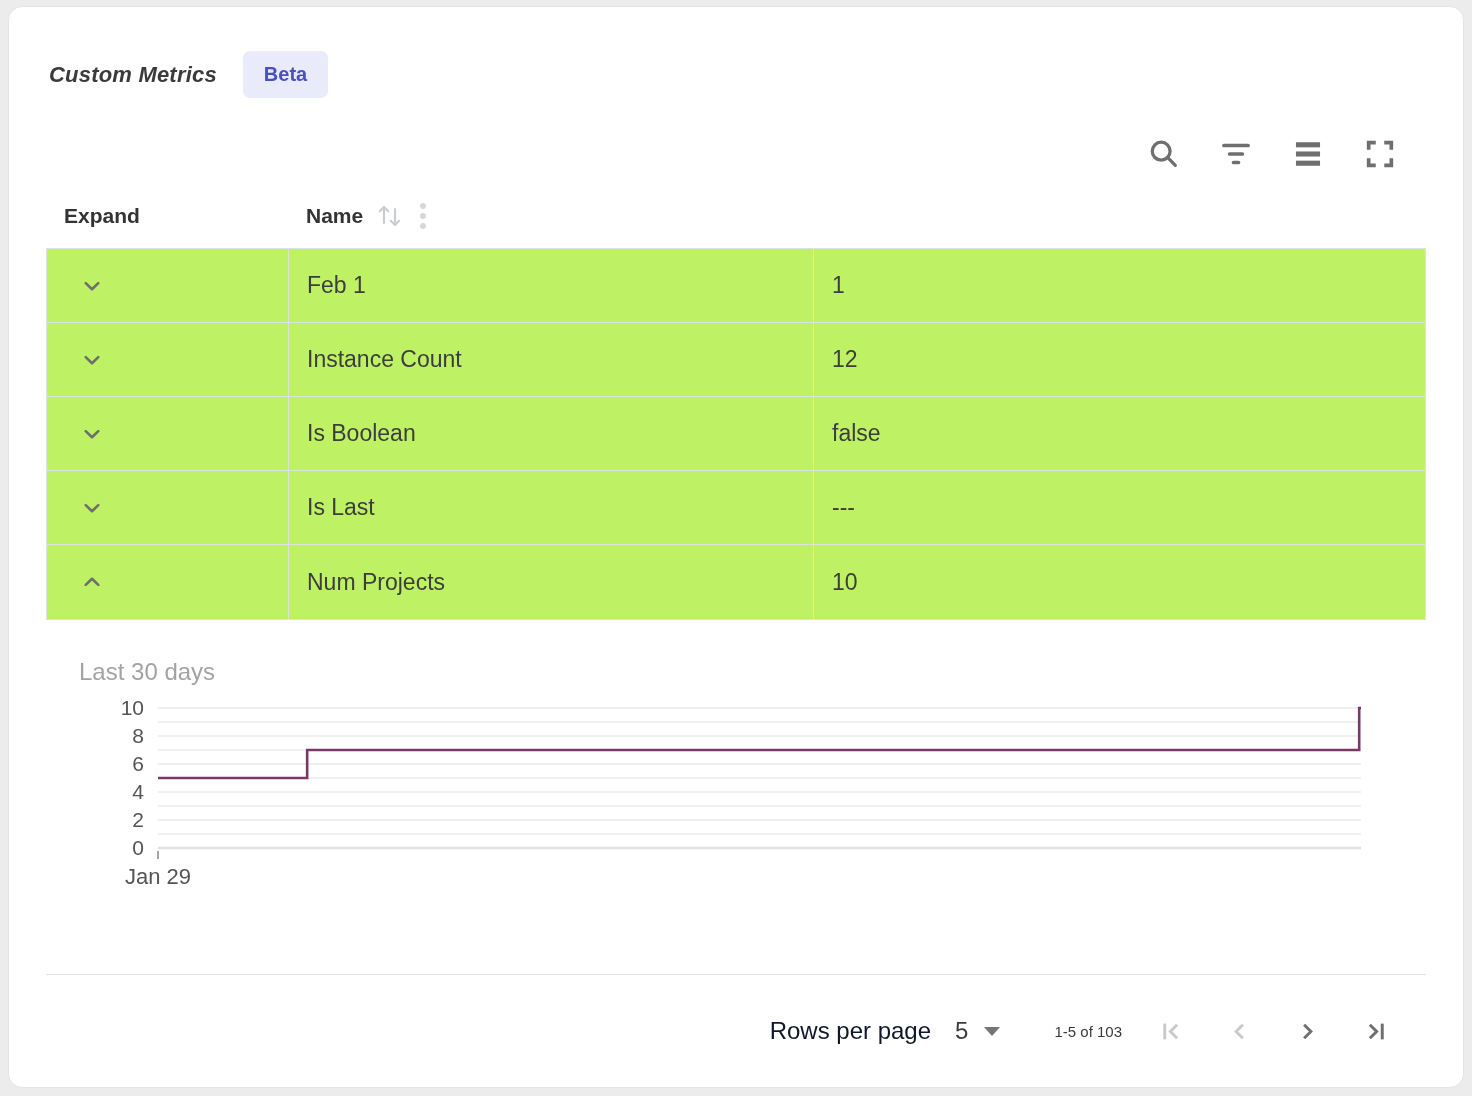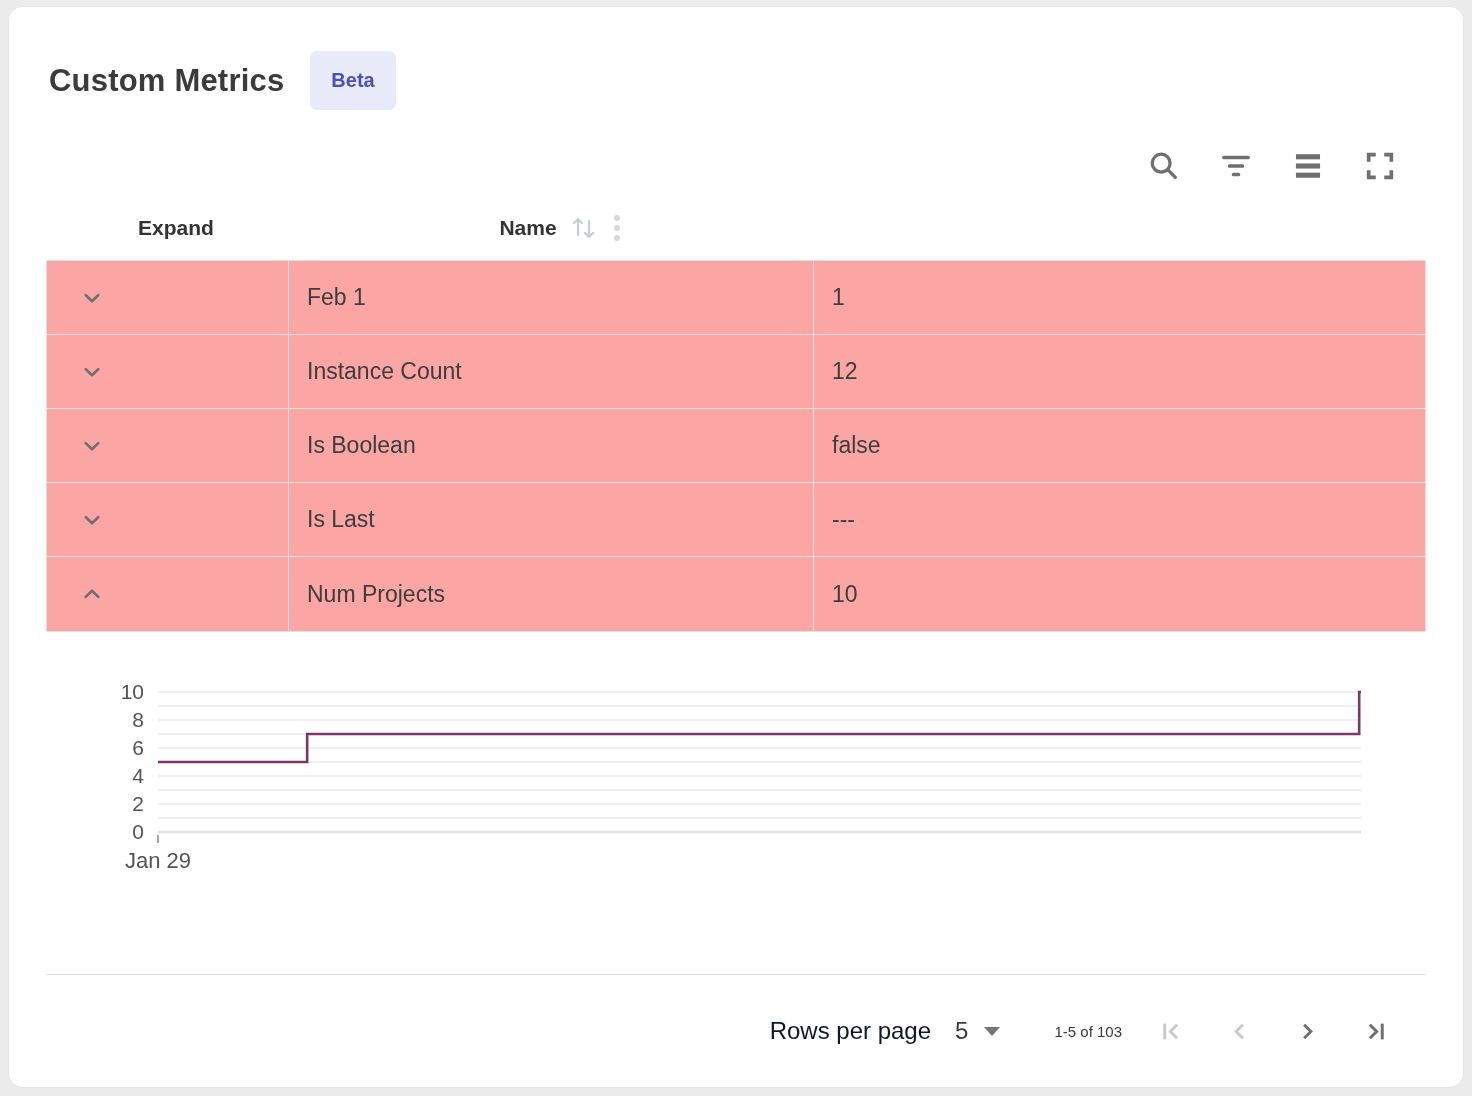--- a/index.html
+++ b/index.html
@@ -15,47 +15,47 @@
     background: #ffffff;
     border: 1px solid #e4e4e4;
     border-radius: 14px;
     padding: 0 37px;
     display: flex;
     flex-direction: column;
   }
 
   
   .page-header { margin-top: 44px; display: flex; align-items: center; }
-  .page-title { font-size: 31px; font-weight: 700; color: #3b3b3b; letter-spacing: .2px; margin-left: 3px; }
+  .page-title { font-size: 22px; font-weight: 700; color: #3b3b3b; letter-spacing: .2px; margin-left: 3px; font-style: italic; }
   .beta-badge {
     margin-left: 26px;
     font-size: 20px; font-weight: 700;
-    padding: 18px 21px;
+    padding: 12px 21px;
     border-radius: 7px;
   }
   .last-updated { margin-left: 23px; font-size: 22px; color: #b4b4b4; }
 
   
   .toolbar { margin-top: 36px; height: 40px; display: flex; justify-content: flex-end; align-items: center; gap: 32px; padding-right: 26px; }
   .tool-btn { width: 40px; height: 40px; background: none; border: none; color: #6f6f6f; display: flex; align-items: center; justify-content: center; cursor: pointer; }
   .tool-btn svg { width: 34px; height: 34px; }
 
   
   .grid-header { margin-top: 10px; height: 64px; display: flex; align-items: center; }
-  .hcell { padding-left: 18px; display: flex; align-items: center; gap: 12px; font-size: 21px; font-weight: 700; color: #333333; justify-content: center; }
+  .hcell { padding-left: 18px; display: flex; align-items: center; gap: 12px; font-size: 21px; font-weight: 700; color: #333333; }
   .col-expand { width: 242px; }
   .col-name   { width: 525px; }
   .col-value  { flex: 1; }
   .sort-pair svg { width: 30px; height: 28px; display: block; }
   .menu-dots { display: flex; flex-direction: column; gap: 4px; margin-left: 3px; }
   .menu-dots i { width: 6px; height: 6px; border-radius: 50%; background: #d8d8d8; }
 
   
   .grid-body { border: 1px solid #e0e0e0; }
-  .grid-row { display: flex; height: 74px; border-bottom: 1px solid #e0e0e0; background: #fca5a5; }
+  .grid-row { display: flex; height: 74px; border-bottom: 1px solid #e0e0e0; background: #bef264; }
   .grid-row:last-child { border-bottom: none; }
   .cell { display: flex; align-items: center; padding-left: 18px; font-size: 23px; color: #3d3d3d; }
   .cell-expand { width: 242px; border-right: 1px solid #e0e0e0; padding-left: 26px; }
   .cell-name   { width: 525px; border-right: 1px solid #e0e0e0; }
   .cell-value  { flex: 1; }
   .chevron-btn { width: 38px; height: 38px; background: none; border: none; color: #6e6e6e; display: flex; align-items: center; justify-content: center; cursor: pointer; }
   .chevron-btn svg { width: 26px; height: 26px; }
   .chevron-btn.up svg { transform: rotate(180deg); }
 
   
@@ -195,20 +195,21 @@
               <path d="M6.2 9.3 L12 15 L17.8 9.3"></path>
             </svg>
         </button>
       </div>
       <div class="cell cell-name">Num Projects</div>
       <div class="cell cell-value">10</div>
     </div>
   </div>
 
   <div class="detail-panel">
+    <div class="chart-title">Last 30 days</div>
     <svg id="metric-chart" class="metric-chart-svg" width="1335" height="192" viewBox="0 0 1335 192">
         <line x1="112" y1="150" x2="1315" y2="150" stroke="#e0e0e0" stroke-width="2.5"></line>
         <line x1="112" y1="136" x2="1315" y2="136" stroke="#f0f0f0" stroke-width="2"></line>
         <line x1="112" y1="122" x2="1315" y2="122" stroke="#f0f0f0" stroke-width="2"></line>
         <line x1="112" y1="108" x2="1315" y2="108" stroke="#f0f0f0" stroke-width="2"></line>
         <line x1="112" y1="94" x2="1315" y2="94" stroke="#f0f0f0" stroke-width="2"></line>
         <line x1="112" y1="80" x2="1315" y2="80" stroke="#f0f0f0" stroke-width="2"></line>
         <line x1="112" y1="66" x2="1315" y2="66" stroke="#f0f0f0" stroke-width="2"></line>
         <line x1="112" y1="52" x2="1315" y2="52" stroke="#f0f0f0" stroke-width="2"></line>
         <line x1="112" y1="38" x2="1315" y2="38" stroke="#f0f0f0" stroke-width="2"></line>

